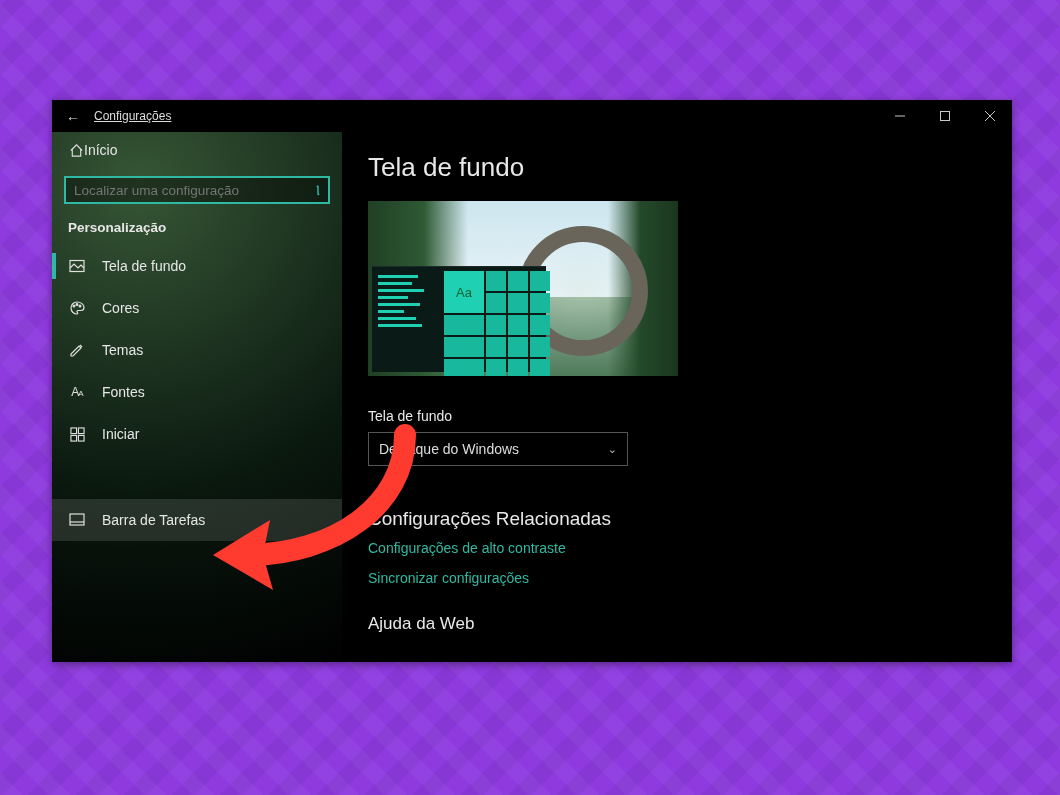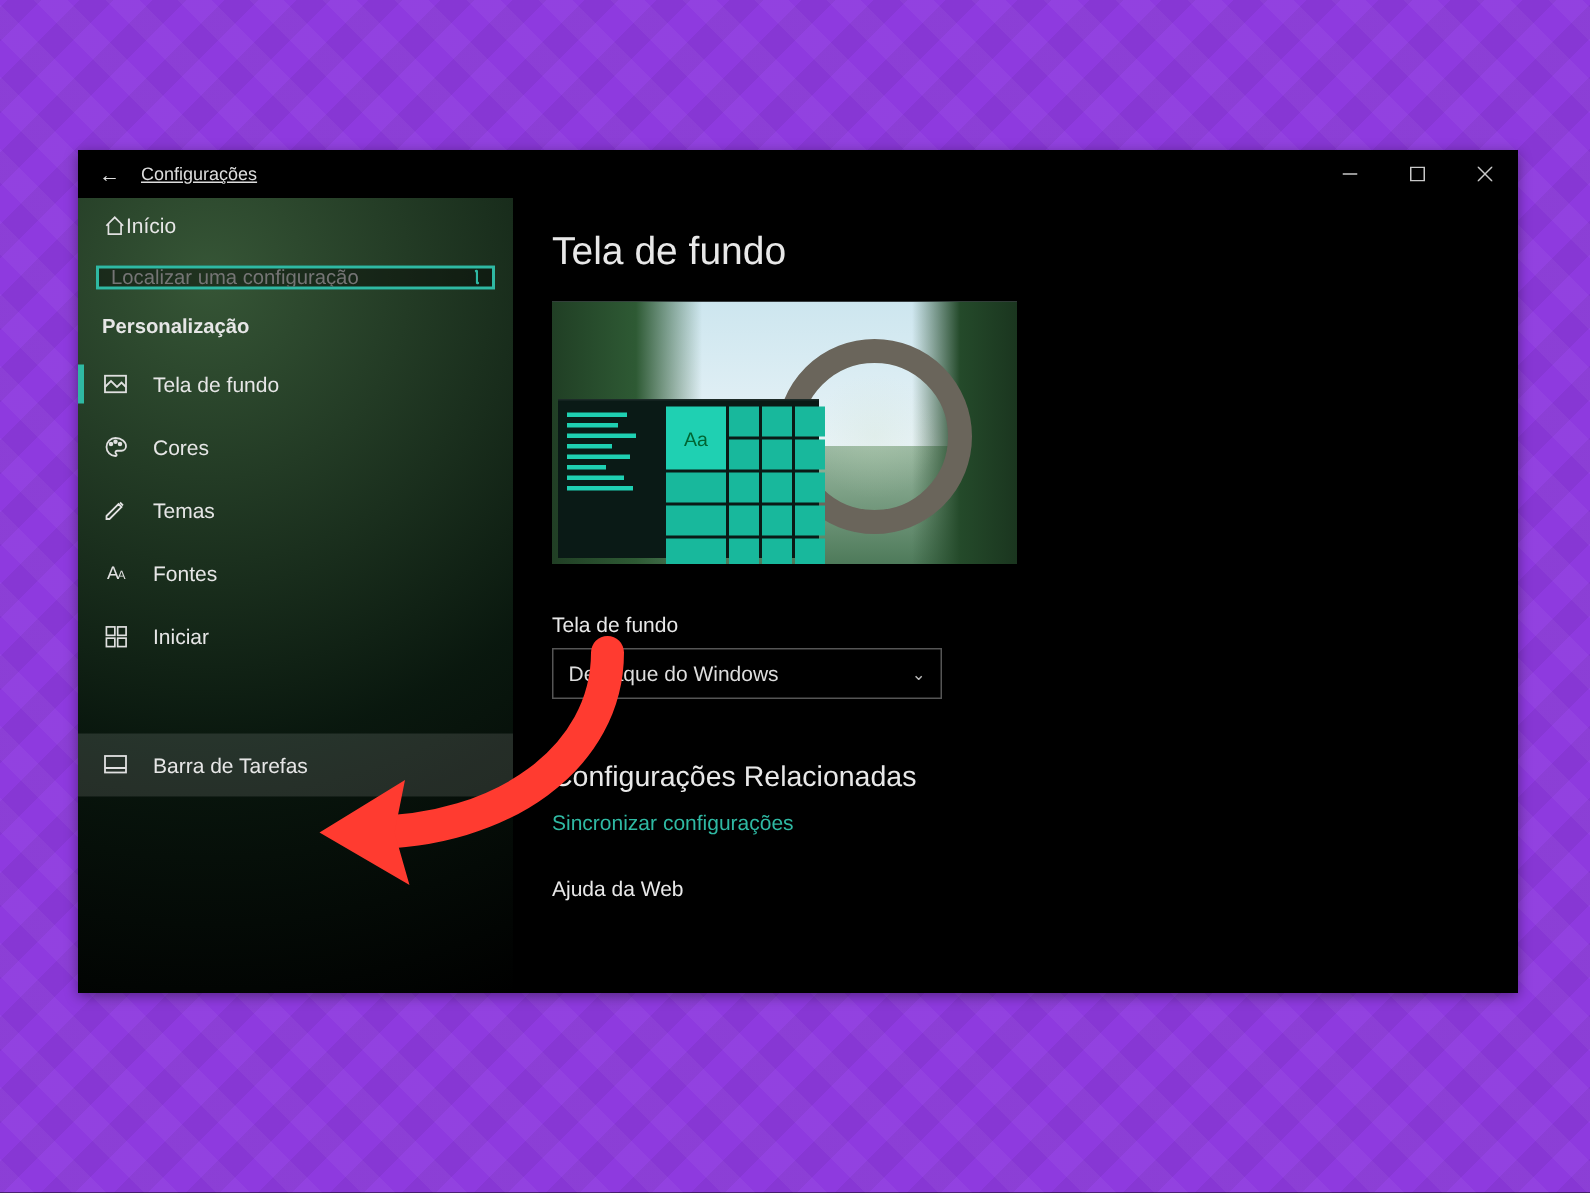--- a/index.html
+++ b/index.html
@@ -25,21 +25,21 @@
   .body { display:flex; height:calc(100% - 32px); }
   .sidebar {
     width:290px; height:100%; padding:0; color:#e6e6e6;
     background: radial-gradient(circle at 30% 10%, rgba(60,95,60,.9), rgba(10,25,15,.95) 60%, #000 100%);
     position:relative;
   }
   .home { display:flex; align-items:center; padding:10px 0 10px 16px; font-size:14px; }
   .home .icon { width:16px; display:flex; justify-content:center;}
   .search-wrap { padding:8px 12px 12px 12px; }
   .search {
-    width:100%; height:16px; background:rgba(0,0,0,.4); border:2px solid #2fb9a3; color:#cfcfcf;
+    width:100%; height:28px; background:rgba(0,0,0,.4); border:2px solid #2fb9a3; color:#cfcfcf;
     font-size:13.5px; padding:0 30px 0 8px; outline:none;
   }
   .search-box { position:relative; }
   .search-box .sicon { position:absolute; right:10px; top:50%; transform:translateY(-50%); color:#2fb9a3; font-size:14px;}
   .section { padding:4px 4px 10px 16px; font-size:13.5px; font-weight:700; }
   .nav { list-style:none; }
   .nav li { display:flex; align-items:center; gap:16px; height:42px; padding-left:16px; font-size:14px; position:relative; cursor:default;}
   .nav li .icon { width:18px; display:flex; justify-content:center; color:#e0e0e0;}
   .nav li.selected::before { content:""; position:absolute; left:0; top:8px; bottom:8px; width:4px; background:#2fb9a3; }
   .nav li.hover { background:rgba(255,255,255,.12);margin-top:44px; }
@@ -58,21 +58,21 @@
   .preview .panel .bars span:nth-child(5){width:42px;} .preview .panel .bars span:nth-child(6){width:26px;}
   .preview .panel .bars span:nth-child(7){width:38px;} .preview .panel .bars span:nth-child(8){width:44px;}
   .preview .panel .tiles { position:absolute; left:72px; top:4px; display:grid; grid-template-columns:40px 20px 20px 20px; grid-template-rows:20px 20px 20px 20px 20px; gap:2px;}
   .preview .panel .tiles div{ background:#18b89c;}
   .preview .panel .tiles .big{ grid-column:1; grid-row:1 / span 2; background:#1fd0b2; display:flex; align-items:center; justify-content:center; color:#063; font-size:13px;}
   .field-label { font-size:14px; margin-top:32px; margin-bottom:8px;}
   .dropdown { width:260px; height:34px; border:1px solid #555; display:flex; align-items:center; justify-content:space-between; padding:0 10px; font-size:14px; color:#ddd;}
   .dropdown .chev { font-size:11px; color:#bbb;}
   .subhead { font-size:19px; font-weight:400; margin-top:42px; margin-bottom:10px;}
   .link { color:#2fb9a3; font-size:14px; margin-bottom:14px; display:block;}
-  .subhead2 { font-size:14px; font-weight:400; margin-top:28px;}
+  .subhead2 { font-size:17px; font-weight:400; margin-top:28px;}
   
   .arrow-wrap { position:absolute; left:175px; top:415px; width:280px; height:180px; pointer-events:none; z-index:50;}
 </style>
 </head>
 <body>
 
 <div class="window">
 
   <div class="titlebar">
     <div class="back">←</div>
@@ -216,20 +216,21 @@
         </div>
       </div>
 
       <div class="field-label">Tela de fundo</div>
       <div class="dropdown">
         <span>Destaque do Windows</span>
         <span class="chev">⌄</span>
       </div>
 
       <div class="subhead">Configurações Relacionadas</div>
+      <a class="link">Configurações de alto contraste</a>
       <a class="link">Sincronizar configurações</a>
 
       <div class="subhead2">Ajuda da Web</div>
     </div>
   </div>
 </div>
 
 <div class="arrow-wrap">
   <svg width="280" height="200" viewBox="0 0 280 200">
     <path d="M 230 20 C 230 90, 160 140, 70 140" stroke="#ff3b30" stroke-width="22" fill="none" stroke-linecap="round"></path>

